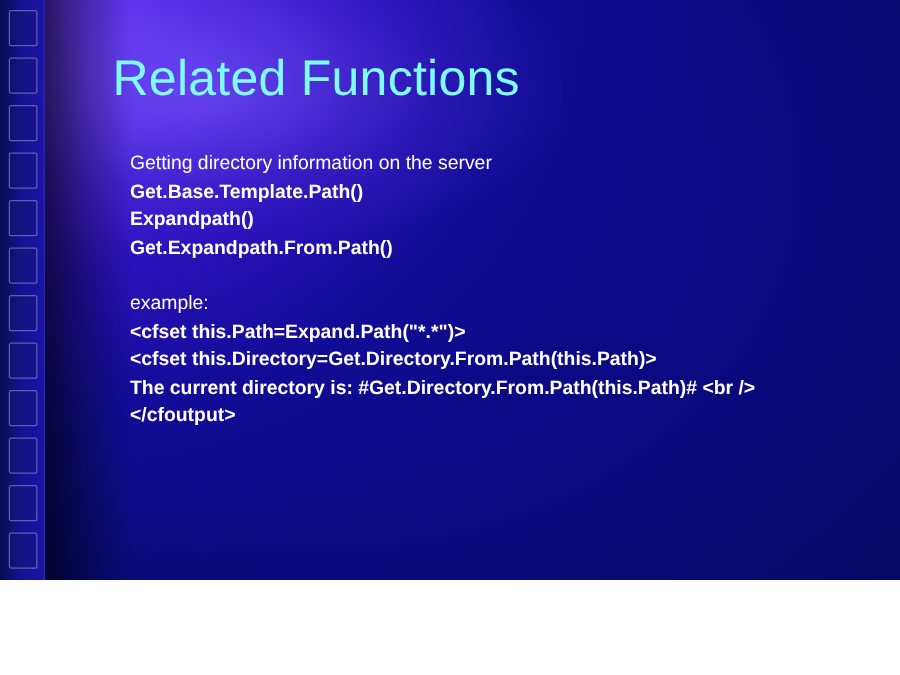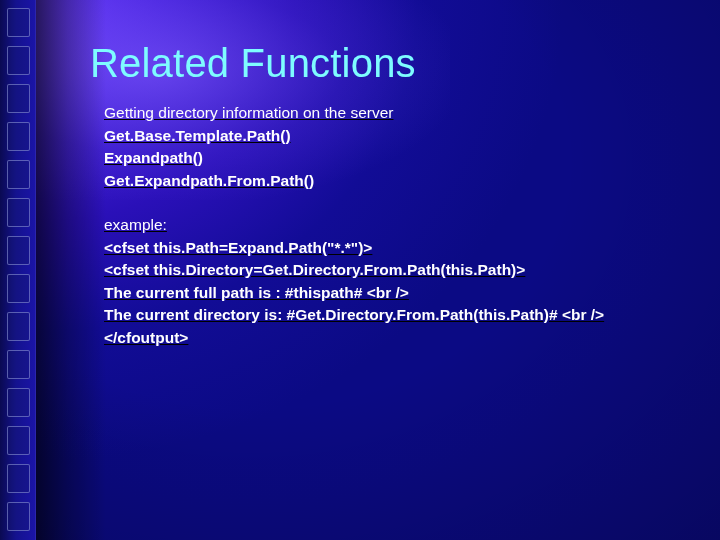--- a/index.html
+++ b/index.html
@@ -8,21 +8,21 @@
   }
   body {
     width: 720px;
     height: 540px;
     overflow: hidden;
     font-family: "Liberation Sans", sans-serif;
   }
   .slide {
     position: relative;
     width: 720px;
-    height: 540px;
+    height: 464px;
     background: #0d0da8;
     overflow: hidden;
   }
   
   .bg-base {
     position: absolute;
     inset: 0;
     background:
       radial-gradient(ellipse 520px 460px at 6% 0%, #6a3bff 0%, #4a24e0 22%, #2a10b8 48%, #120c96 72%, #0b0a84 100%),
       linear-gradient(160deg, #3a1fd0 0%, #1a12ad 40%, #0b0a8c 100%);
@@ -76,23 +76,22 @@
     font-size: 40px;
     line-height: 1.15;
     color: #7efcff;
     font-weight: 400;
     letter-spacing: 0.2px;
     white-space: nowrap;
   }
   .body-block {
     position: absolute;
     left: 104px;
-    top: 102px;
+    top: 120px;
     width: 590px;
-    text-decoration: underline;
   }
   .line {
     color: #ffffff;
     font-size: 15.5px;
     font-weight: bold;
     line-height: 22.5px;
     white-space: nowrap;
   }
   .line.plain {
     font-weight: normal;
@@ -133,17 +132,16 @@
     <div class="line plain">Getting directory information on the server</div>
     <div class="line">Get.Base.Template.Path()</div>
     <div class="line">Expandpath()</div>
     <div class="line">Get.Expandpath.From.Path()</div>
 
     <div class="spacer"></div>
 
     <div class="line plain">example:</div>
     <div class="line">&lt;cfset this.Path=Expand.Path("*.*")&gt;</div>
     <div class="line">&lt;cfset this.Directory=Get.Directory.From.Path(this.Path)&gt;</div>
-    <div class="line">The current full path is : #thispath# &lt;br /&gt;</div>
     <div class="line">The current directory is: #Get.Directory.From.Path(this.Path)# &lt;br /&gt;</div>
     <div class="line">&lt;/cfoutput&gt;</div>
   </div>
 </div>
 
 </body></html>

